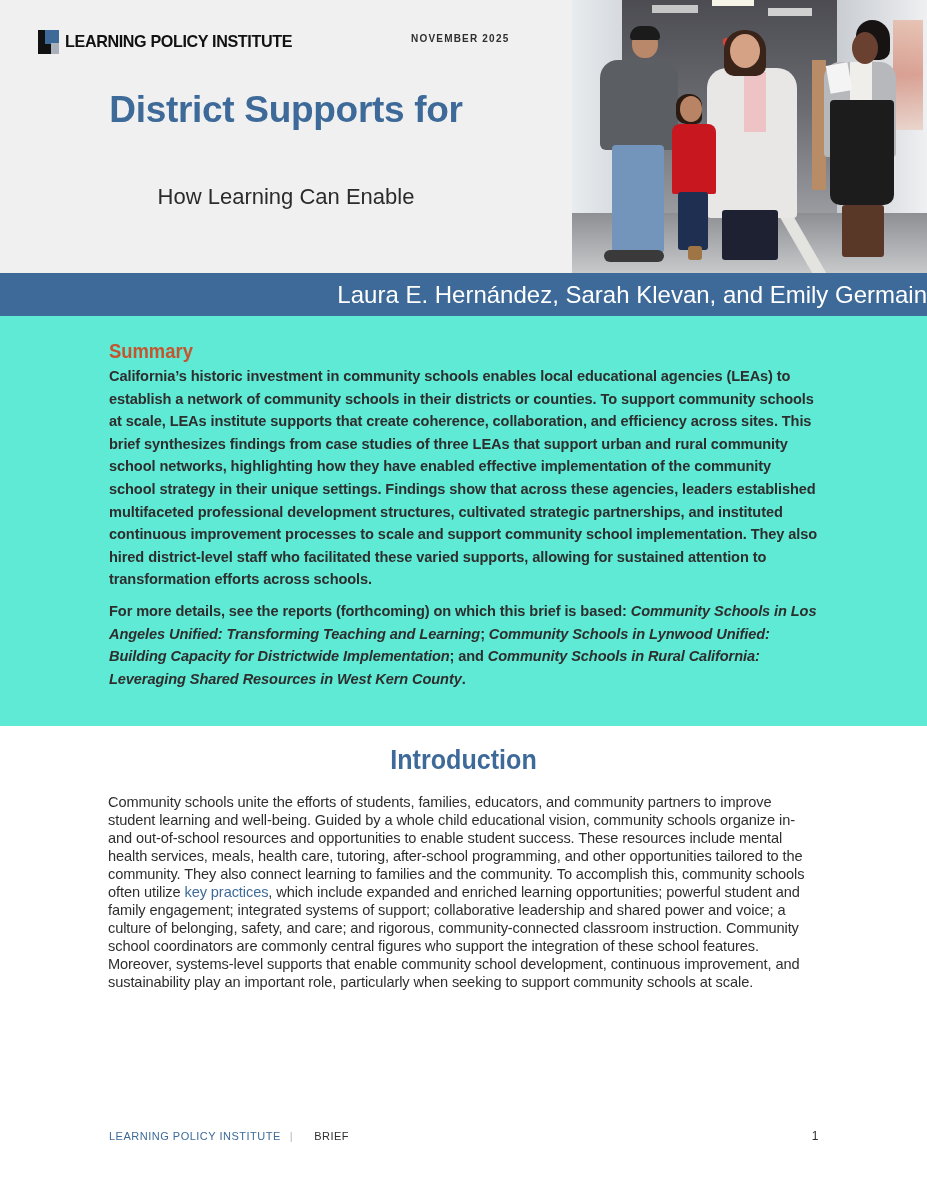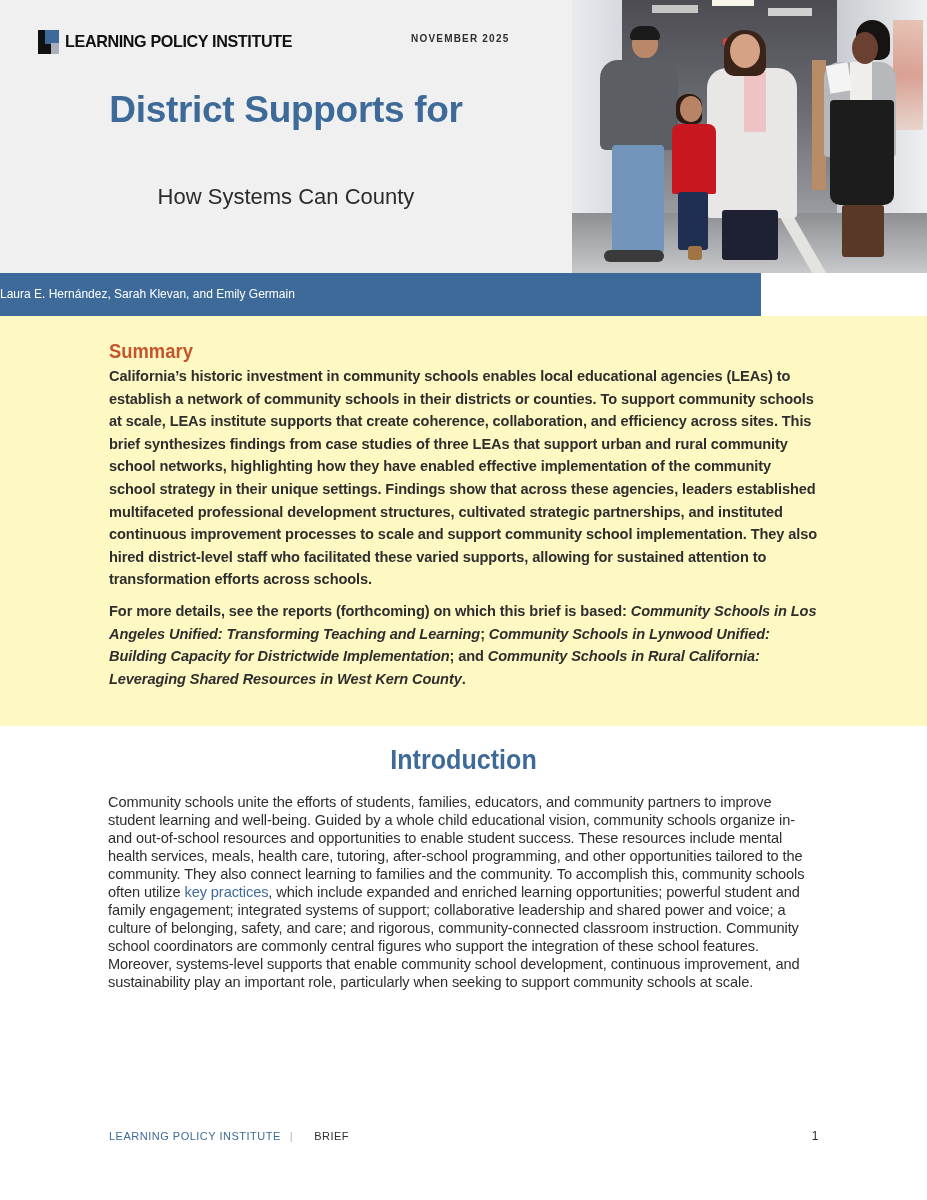--- a/index.html
+++ b/index.html
@@ -48,24 +48,24 @@
     .p3-top { left: 172px; top: 72px; width: 22px; height: 60px; background: #eec3c5; }
     .p3-legs { left: 150px; top: 210px; width: 56px; height: 50px; background: #1e2131; border-radius: 3px; }
     .p4-head { left: 280px; top: 32px; width: 26px; height: 32px; background: #6a4030; border-radius: 50%; }
     .p4-hair { left: 284px; top: 20px; width: 34px; height: 40px; background: #161312; border-radius: 16px 18px 10px 6px; }
     .p4-body { left: 252px; top: 62px; width: 72px; height: 95px; background: #b7b8bb; border-radius: 16px 16px 4px 4px; }
     .p4-shirt { left: 278px; top: 62px; width: 22px; height: 45px; background: #efeeea; }
     .p4-skirt { left: 258px; top: 100px; width: 64px; height: 105px; background: #1c1c1c; border-radius: 4px 4px 10px 10px; }
     .p4-legs { left: 270px; top: 205px; width: 42px; height: 52px; background: #5a3828; border-radius: 3px; }
     .p4-paper { left: 256px; top: 64px; width: 22px; height: 28px; background: #f4f4f4; transform: rotate(-10deg); }
 
-    .author-bar { position: absolute; left: 0; top: 273px; width: 761px; height: 43px; background: #3d6a98; color: #ffffff; text-align: left; font-size: 12px; line-height: 43px; }
+    .author-bar { position: absolute; left: 0; top: 273px; width: 927px; height: 43px; background: #3d6a98; color: #ffffff; text-align: right; font-size: 24px; line-height: 43px; }
 
     
-    .summary { position: absolute; left: 0; top: 316px; width: 927px; height: 410px; background: #fef9c3; }
+    .summary { position: absolute; left: 0; top: 316px; width: 927px; height: 410px; background: #5eead4; }
     .summary-heading { position: absolute; left: 109px; top: 24px; font-size: 20px; font-weight: 700; color: #c4552e; transform: scaleX(0.92); transform-origin: left center; }
     .summary-text { position: absolute; left: 109px; top: 49px; width: 712px; font-size: 14.6px; line-height: 22.6px; color: #2e2e2e; letter-spacing: -0.1px; font-weight: bold; }
     .summary-text p { margin-bottom: 9px; }
 
     
     .intro-heading { position: absolute; left: 0; width: 927px; top: 745px; text-align: center; font-size: 27px; font-weight: 700; color: #3d6a98; transform: scaleX(0.93); }
     .intro-text { position: absolute; left: 108px; top: 793px; width: 712px; font-size: 14.6px; line-height: 18px; color: #2e2e2e; letter-spacing: -0.1px; }
     .link { color: #3d6a98; text-decoration: none; }
 
     
@@ -86,21 +86,21 @@
         <div class="gry"></div>
     </div>
     <span class="logo-text">LEARNING POLICY INSTITUTE</span>
   </div>
   <div class="date">NOVEMBER 2025</div>
 
   <div class="title">
     <div>District Supports for</div>
   </div>
   <div class="subtitle">
-    <div>How Systems Can County</div>
+    <div>How Learning Can Enable</div>
   </div>
 
   <div class="photo" title="Family walking down a school hallway with a staff member">
     <div class="wall-l"></div>
     <div class="wall-r"></div>
     <div class="mural"></div>
     <div class="ceiling-light"></div>
     <div class="sign1"></div>
     <div class="sign2"></div>
     <div class="exit"></div>

